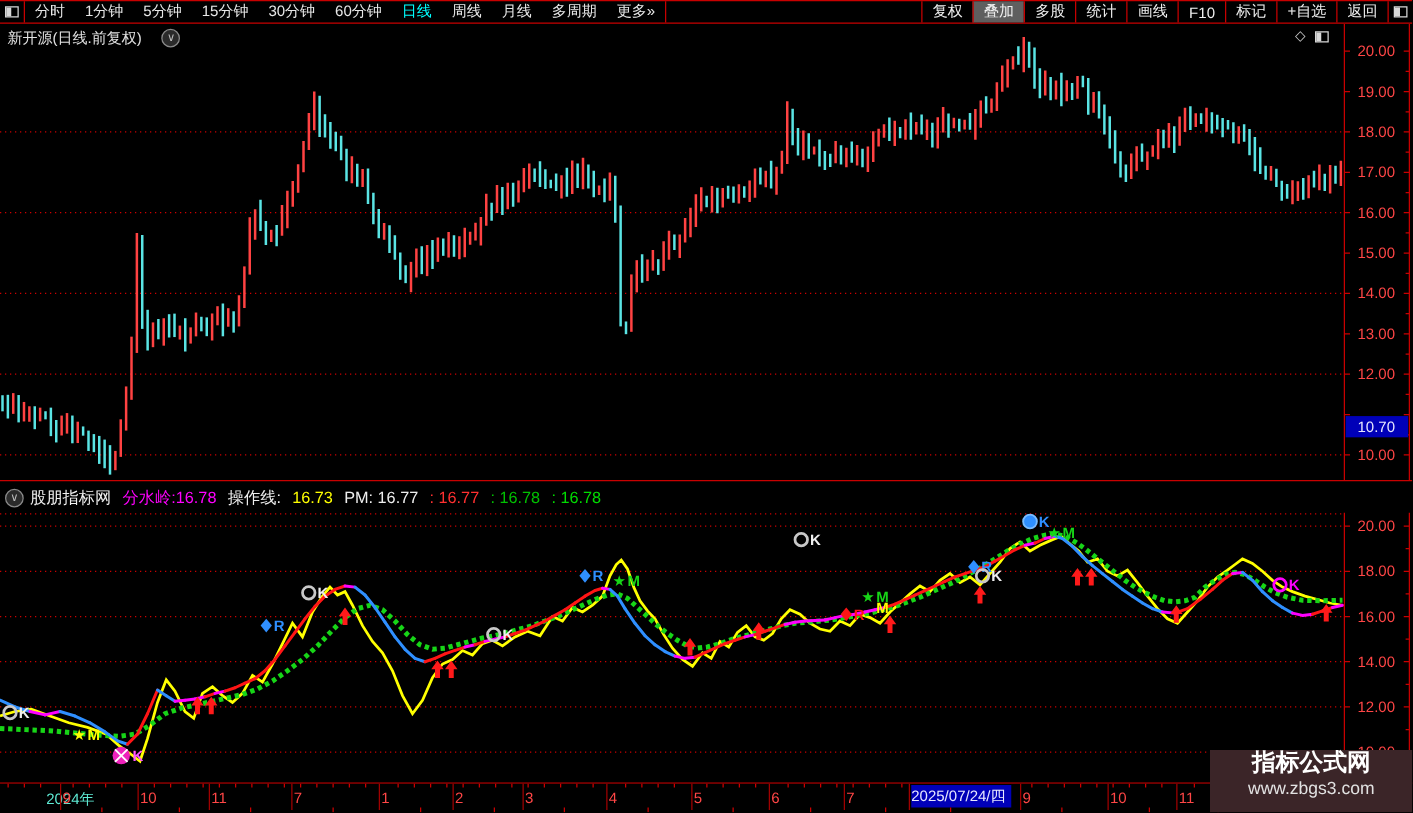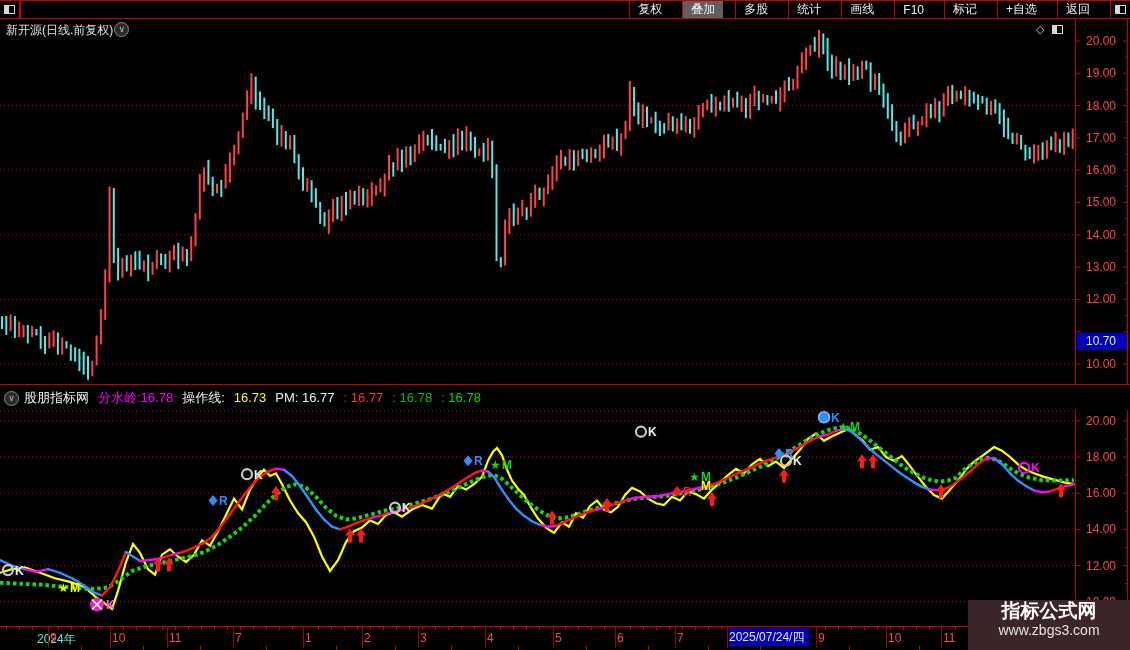--- a/index.html
+++ b/index.html
@@ -10,24 +10,24 @@
            border-top:1px solid #c80000;border-bottom:1px solid #c80000;display:flex;align-items:stretch;background:#000;z-index:5;}
   .tb-iconcell{width:19px;border-right:1px solid #c80000;display:flex;align-items:center;justify-content:center;}
   .win-icon{width:11px;height:9px;border:1px solid #d8d8d8;box-sizing:border-box;position:relative;}
   .win-icon:before{content:"";position:absolute;left:0;top:0;width:4px;height:100%;background:#d8d8d8;}
   .tb-left{display:flex;align-items:center;}
   .tb-item{color:#e8e8e8;font-size:12px;padding:0 8px;display:flex;align-items:center;cursor:default;white-space:nowrap;}
   .tb-item.active{color:#00ffff;}
   .tb-sep{width:1px;background:#c80000;}
   .tb-spacer{flex:1;}
   .tb-right{display:flex;align-items:stretch;}
-  .tb-btn{color:#f0f0f0;font-size:12px;padding:0 8px;display:flex;align-items:center;border-left:1px solid #c80000;white-space:nowrap;margin-left:12px;}
+  .tb-btn{color:#f0f0f0;font-size:12px;padding:0 8px;display:flex;align-items:center;border-left:1px solid #c80000;white-space:nowrap;}
   .tb-btn.pressed{background:#5f5f5f;}
   
-  .chart-title{position:absolute;top:22px;left:6px;z-index:4;display:flex;gap:1px;
+  .chart-title{position:absolute;top:22px;left:6px;z-index:4;display:flex;align-items:center;gap:16px;
                color:#e0e0e0;font-size:12px;}
   .chev-circle{width:13px;height:13px;border-radius:50%;background:#2a2a2a;border:1px solid #8a8a8a;
                color:#bdbdbd;font-size:9px;line-height:12px;text-align:center;display:inline-block;}
   .corner-icons{position:absolute;top:24px;left:1036px;z-index:4;display:flex;gap:8px;align-items:center;}
   .diamond-outline{color:#cfcfcf;font-size:11px;line-height:11px;}
   svg.chart{position:absolute;left:0;z-index:1;}
   .hline{position:absolute;left:0;width:1130px;height:1px;background:#c80000;z-index:2;}
   
   .ind-header{position:absolute;top:386px;left:0;width:1130px;height:24px;display:flex;align-items:center;z-index:4;
               font-size:13px;}
@@ -50,20 +50,33 @@
 </style>
 </head>
 <body>
 
 <div id="app">
 
   <div class="toolbar">
     <div class="tb-iconcell">
       <div class="win-icon"></div>
     </div>
+    <div class="tb-left" id="tb-left">
+        <div class="tb-item">分时</div>
+        <div class="tb-item">1分钟</div>
+        <div class="tb-item">5分钟</div>
+        <div class="tb-item">15分钟</div>
+        <div class="tb-item">30分钟</div>
+        <div class="tb-item">60分钟</div>
+        <div class="tb-item active">日线</div>
+        <div class="tb-item">周线</div>
+        <div class="tb-item">月线</div>
+        <div class="tb-item">多周期</div>
+        <div class="tb-item">更多»</div>
+      </div>
     <div class="tb-sep"></div>
     <div class="tb-spacer"></div>
     <div class="tb-right" id="tb-right">
         <div class="tb-btn">复权</div>
         <div class="tb-btn pressed">叠加</div>
         <div class="tb-btn">多股</div>
         <div class="tb-btn">统计</div>
         <div class="tb-btn">画线</div>
         <div class="tb-btn">F10</div>
         <div class="tb-btn">标记</div>

